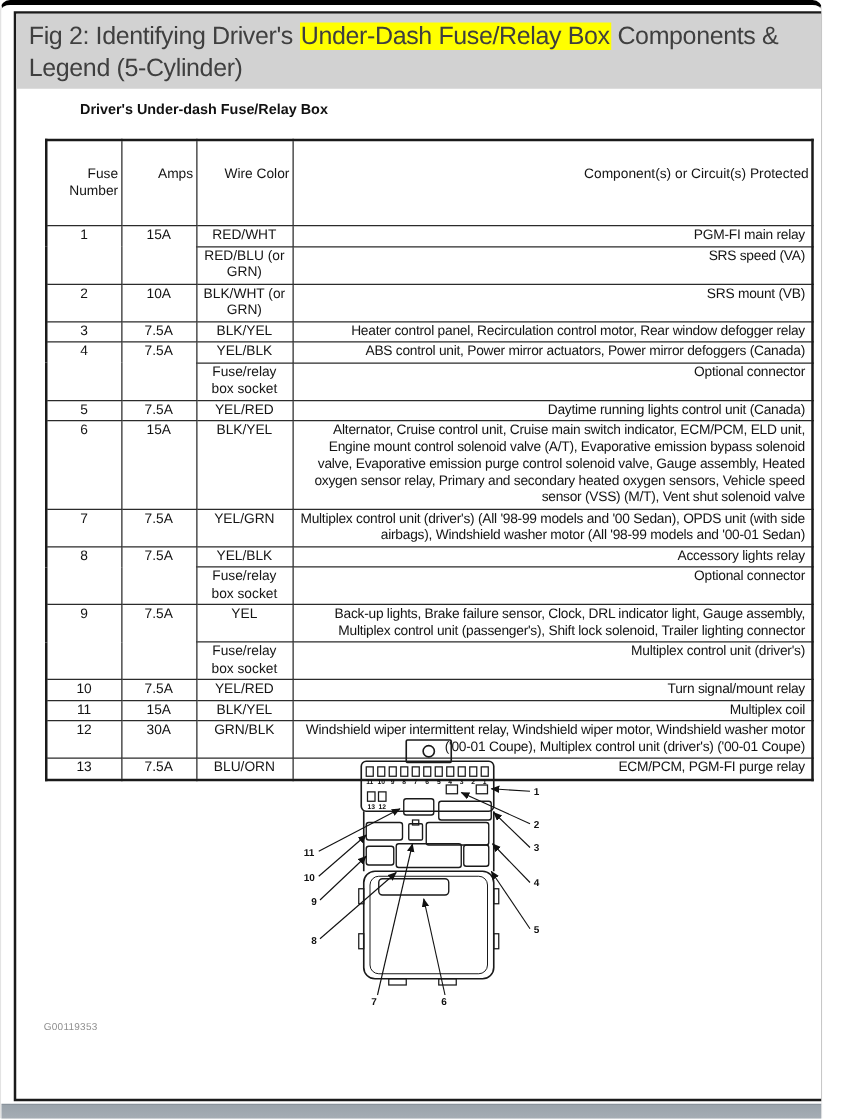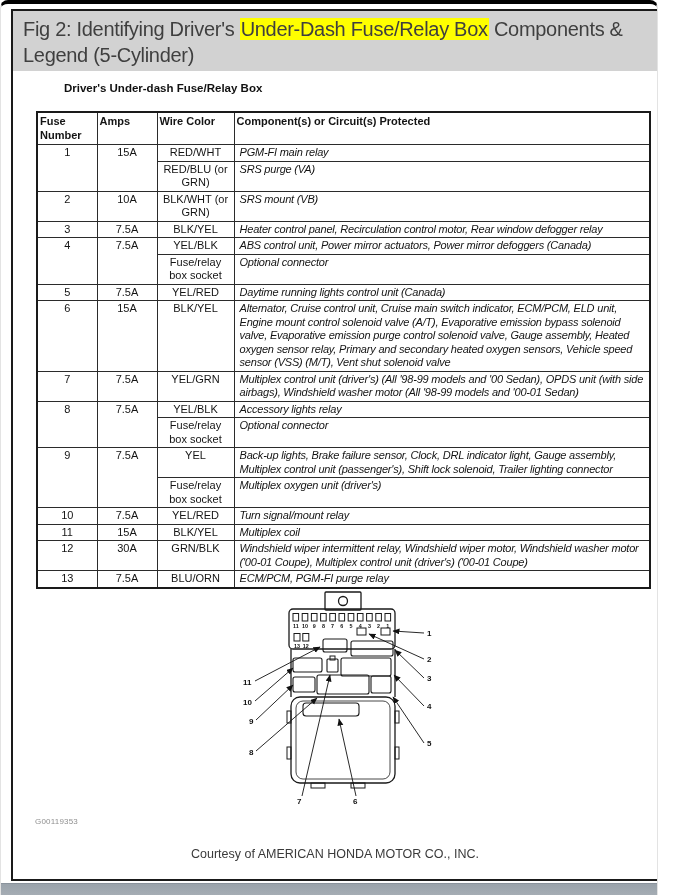--- a/index.html
+++ b/index.html
@@ -11,23 +11,23 @@
              border:2px solid #1a1a1a;background:#fff;box-sizing:border-box;}
   .titlebar{position:absolute;left:0;top:0;width:100%;height:60px;background:#d2d2d2;
             box-sizing:border-box;padding:5px 0 0 10px;color:#3f3f3f;}
   .title-line{font-size:20px;line-height:26px;letter-spacing:-0.3px;white-space:nowrap;}
   .hl{background:#ffff00;padding:0 1px;}
   .subtitle{position:absolute;left:23px;top:71px;font-size:11.5px;font-weight:bold;color:#111;margin-left:28px;}
   table.fuse-table{position:absolute;left:23px;top:100px;width:613px;border-collapse:collapse;
             table-layout:fixed;font-size:11px;line-height:13.5px;color:#141414;}
   table.fuse-table th,table.fuse-table td{border:1px solid #2b2b2b;padding:1px 5px;vertical-align:top;box-sizing:border-box;}
   table.fuse-table{border:2px solid #1a1a1a;}
-  table.fuse-table th{font-weight:bold;text-align:left;white-space:pre-line;padding:2px 2px;}
+  table.fuse-table th{font-weight:normal;text-align:right;white-space:pre-line;padding:20px 2px;}
   td.c{text-align:center;}
-  td.comp{text-align:left;letter-spacing:-0.2px;font-style:italic;}
+  td.comp{text-align:right;letter-spacing:-0.2px;}
   col.fuse{width:60px;} col.amps{width:60px;} col.wire{width:77px;} col.comp{width:416px;}
   .diagram{position:absolute;left:228px;top:577px;width:380px;height:232px;}
   .figure-id{position:absolute;left:22px;top:806px;font-size:8px;color:#8f8f8f;letter-spacing:0.2px;}
   .courtesy{position:absolute;left:0;top:836px;width:100%;text-align:center;font-size:12.5px;color:#3a3a3a;}
   .bottom-bar{position:absolute;left:0;top:879px;width:674px;height:16px;
               background:linear-gradient(#9aa3ab,#aab1b8);border-top:1px solid #8a939c;}
   svg text{font-family:"Liberation Sans",sans-serif;fill:#111;}
 </style>
 </head>
 <body>
@@ -60,21 +60,21 @@
       </thead>
       <tbody id="table-body">
           <tr>
             <td class="c" rowspan="2">1</td>
             <td class="c" rowspan="2">15A</td>
             <td class="c">RED/WHT</td>
             <td class="comp">PGM-FI main relay</td>
           </tr>
           <tr>
             <td class="c">RED/BLU (or GRN)</td>
-            <td class="comp">SRS purge (VA)</td>
+            <td class="comp">SRS speed (VA)</td>
           </tr>
           <tr>
             <td class="c">2</td>
             <td class="c">10A</td>
             <td class="c">BLK/WHT (or GRN)</td>
             <td class="comp">SRS mount (VB)</td>
           </tr>
           <tr>
             <td class="c">3</td>
             <td class="c">7.5A</td>
@@ -120,21 +120,21 @@
             <td class="comp">Optional connector</td>
           </tr>
           <tr>
             <td class="c" rowspan="2">9</td>
             <td class="c" rowspan="2">7.5A</td>
             <td class="c">YEL</td>
             <td class="comp">Back-up lights, Brake failure sensor, Clock, DRL indicator light, Gauge assembly, Multiplex control unit (passenger's), Shift lock solenoid, Trailer lighting connector</td>
           </tr>
           <tr>
             <td class="c">Fuse/relay box socket</td>
-            <td class="comp">Multiplex oxygen unit (driver's)</td>
+            <td class="comp">Multiplex control unit (driver's)</td>
           </tr>
           <tr>
             <td class="c">10</td>
             <td class="c">7.5A</td>
             <td class="c">YEL/RED</td>
             <td class="comp">Turn signal/mount relay</td>
           </tr>
           <tr>
             <td class="c">11</td>
             <td class="c">15A</td>
@@ -246,17 +246,16 @@
             <text x="8" y="135" font-size="8" font-weight="bold">9</text>
             <line x1="14" y1="112" x2="52" y2="79" stroke="#111" stroke-width="0.9" marker-end="url(#arr)"></line>
             <text x="2" y="116" font-size="8" font-weight="bold">10</text>
             <line x1="14" y1="92" x2="79" y2="58" stroke="#111" stroke-width="0.9" marker-end="url(#arr)"></line>
             <text x="2" y="96" font-size="8" font-weight="bold">11</text>
           </g>
       </svg>
     </div>
 
     <div class="figure-id">G00119353</div>
-    <div class="courtesy">Courtesy of AMERICAN HONDA MOTOR CO., INC.</div>
   </div>
 
   <div class="bottom-bar"></div>
 </div>
 
 </body></html>

